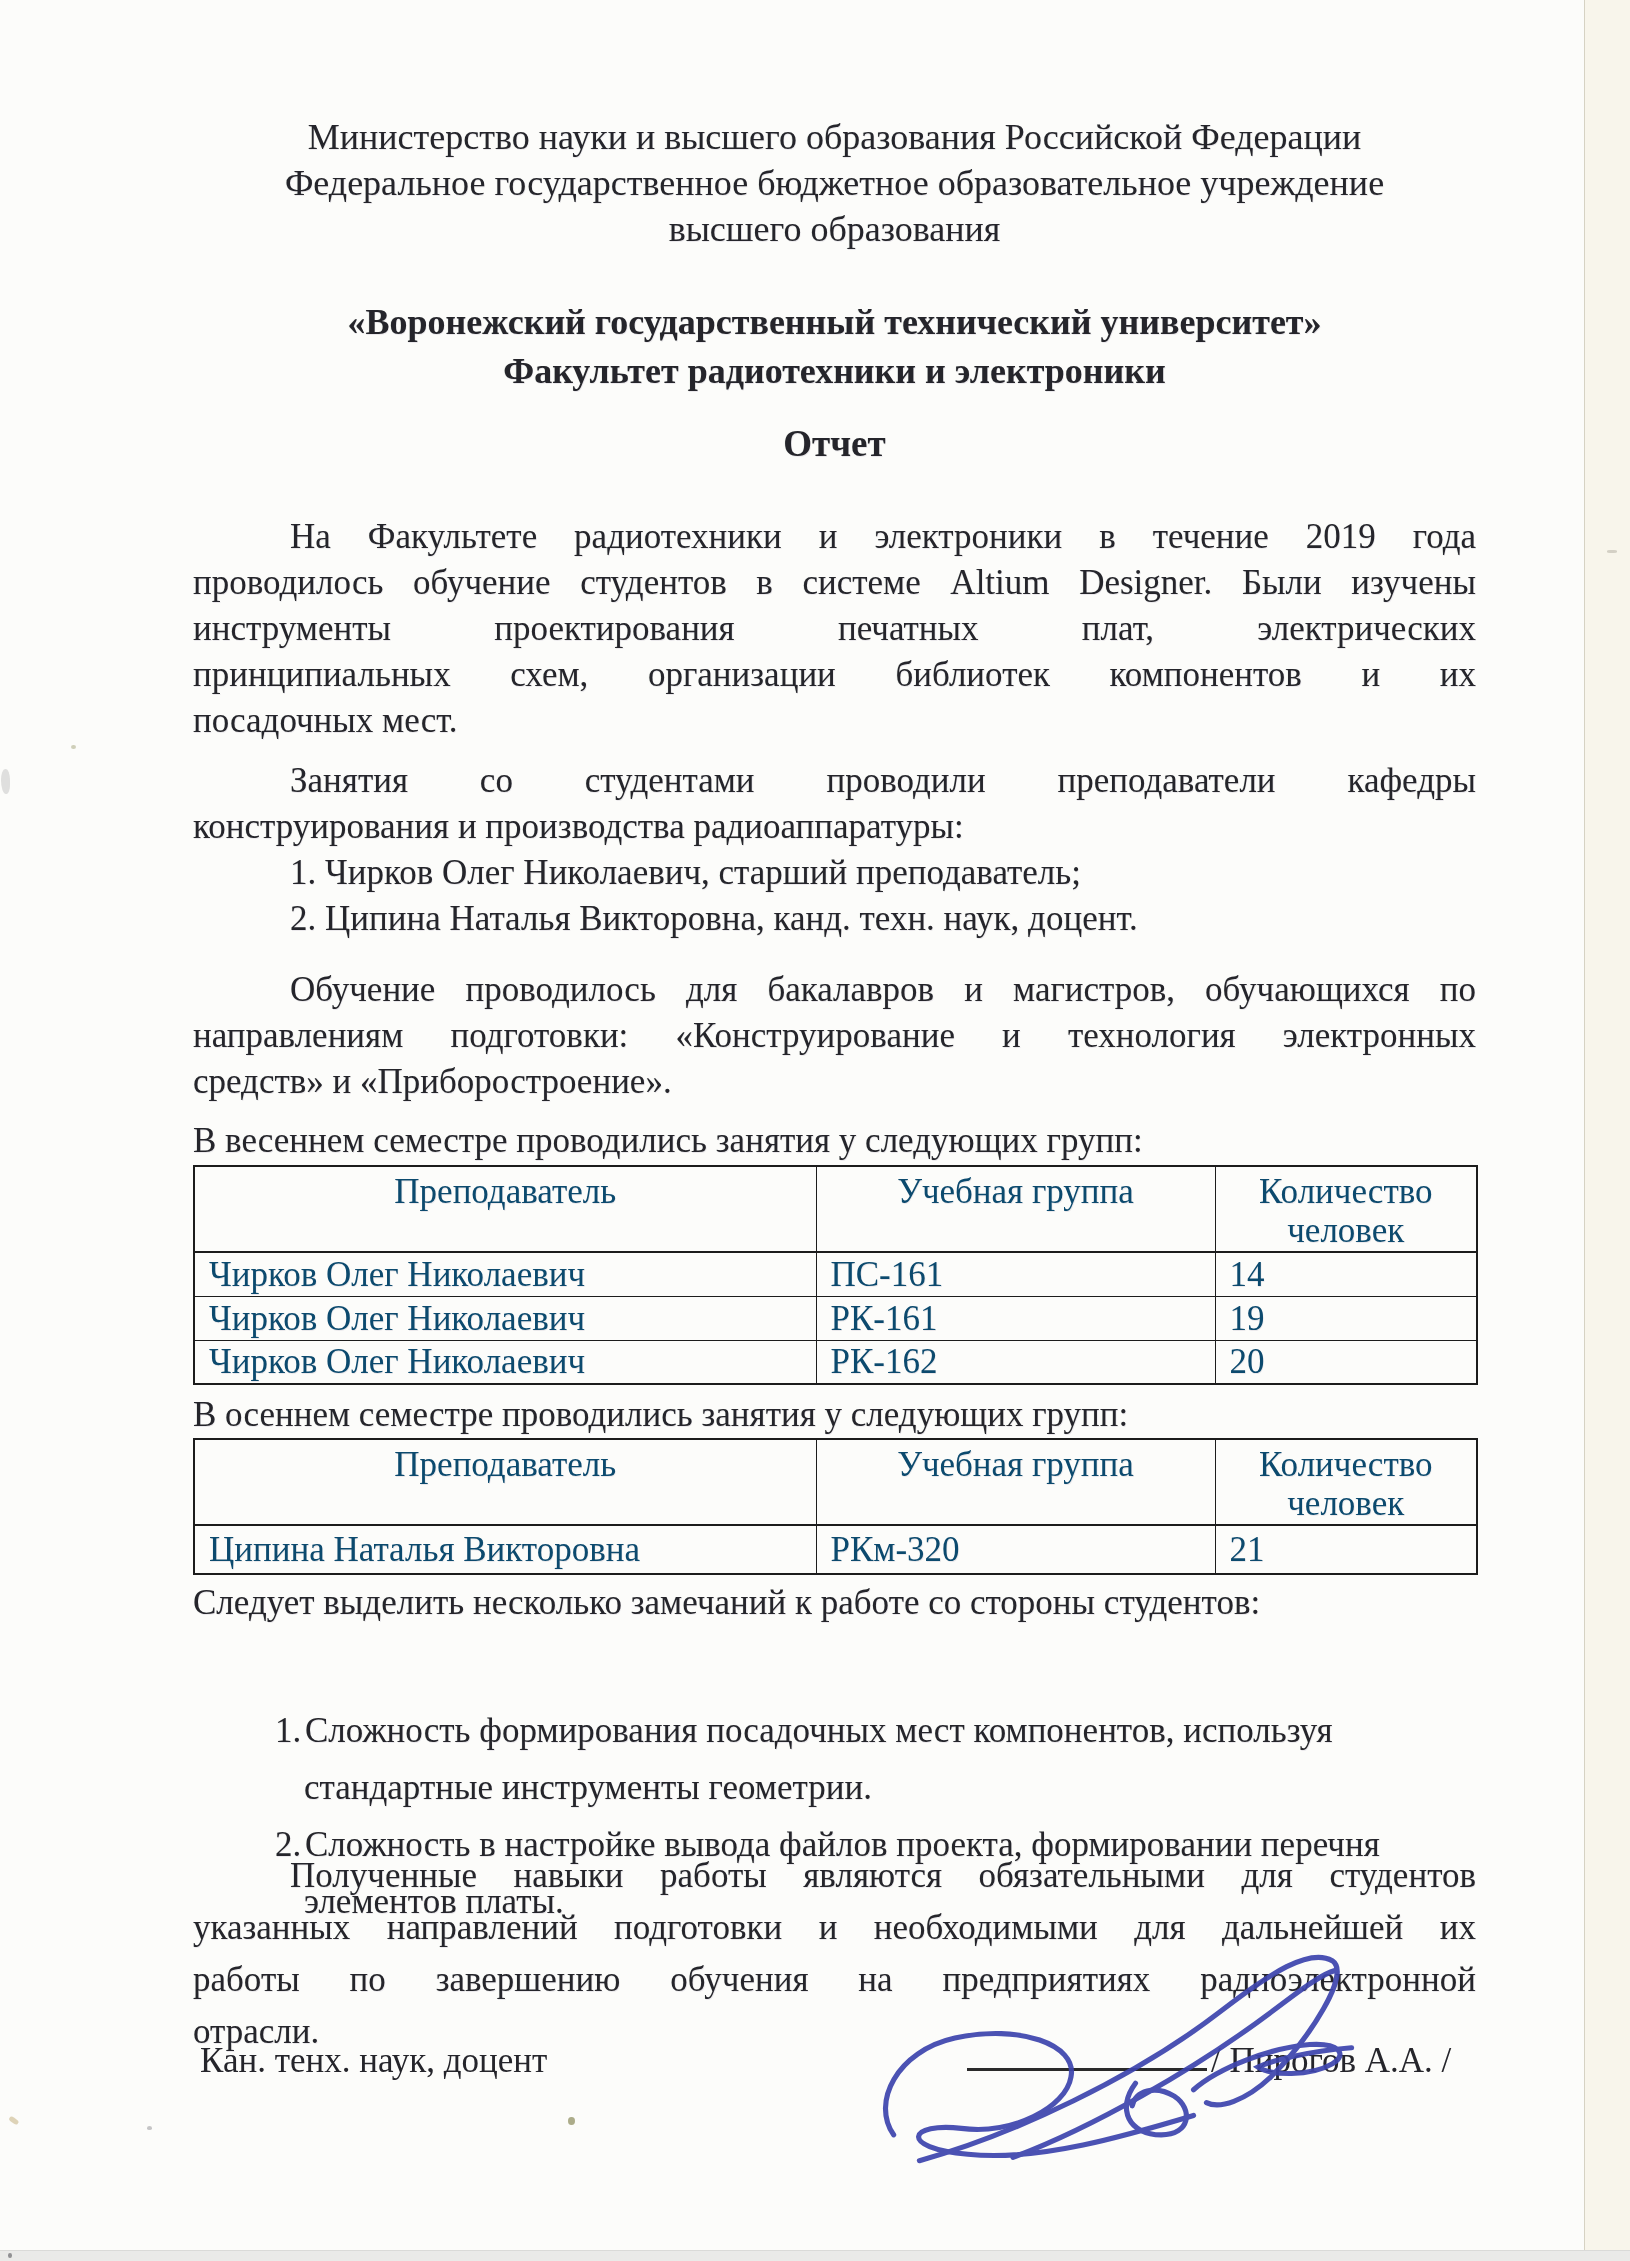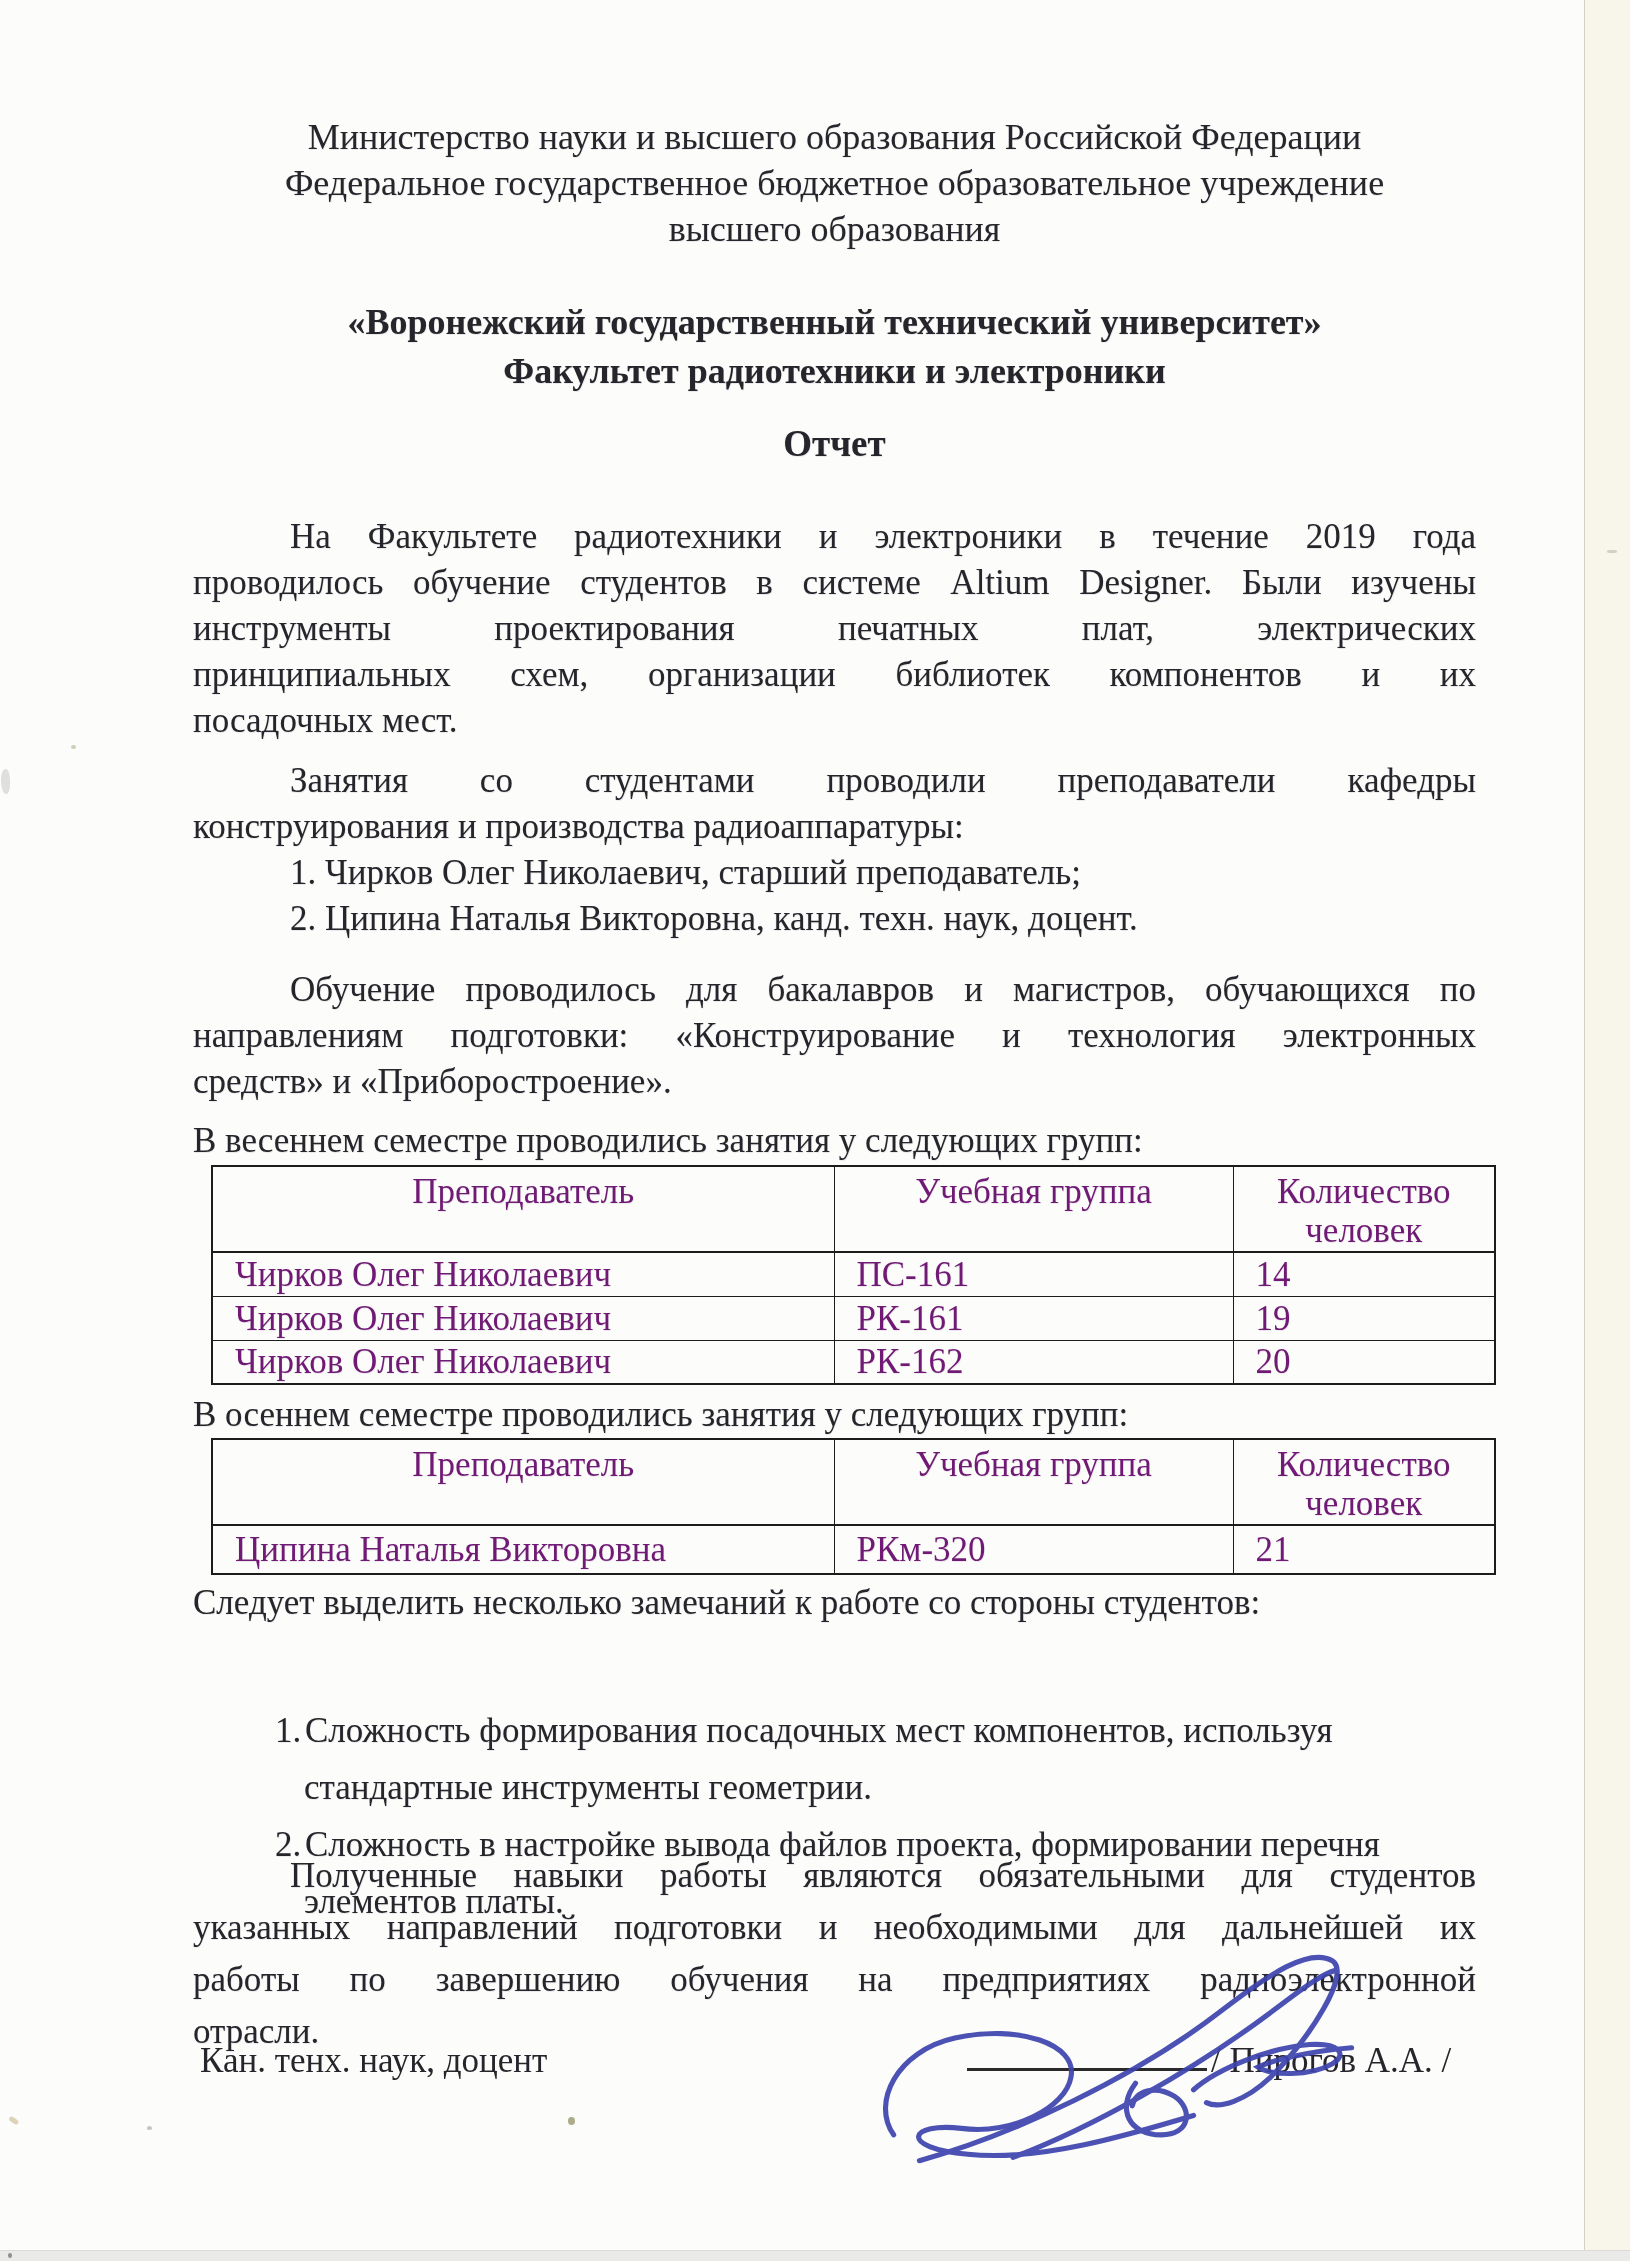--- a/index.html
+++ b/index.html
@@ -23,38 +23,38 @@
   .title{font-size:37px;font-weight:bold;line-height:46px;}
   .line{line-height:46px;height:46px;white-space:normal;}
   .jl{text-align:justify;text-align-last:justify;}
   .ind{padding-left:97px;}
   .lh88 .line{line-height:57px;height:57px;}
   .lh80 .line{line-height:52px;height:52px;}
   .num{display:inline-block;width:30px;}
   .hang1{padding-left:82px;}
   .hang2{padding-left:111px;}
   table.doc{
-    position:absolute;left:211px;width:1285px;
+    position:absolute;left:193px;width:1285px;
     border-collapse:collapse;table-layout:fixed;
-    font-size:35px;color:#701a75;
+    font-size:35px;color:#0c4a6e;
   }
   table.doc th, table.doc td{
     border:1.9px solid #1c1c1c;
     font-weight:normal;
     text-shadow:0.6px 0.6px 0 rgba(130,110,150,0.14);
   }
   table.doc{border:2.6px solid #1c1c1c;}
   table.doc th{
     text-align:center;vertical-align:top;
     padding-top:5.2px;line-height:39px;
     border-bottom:2.6px solid #1c1c1c;
   }
   table.doc td{
     text-align:left;vertical-align:middle;
-    padding-left:22px;line-height:39px;
+    padding-left:14px;line-height:39px;
   }
   .col1{width:622px;}
   .col2{width:399px;}
   .col3{width:262px;}
   .hrow{height:83px;}
   
   .edge-right{position:absolute;left:1584px;top:0;width:46px;height:2261px;
     background:#f8f5eb;border-left:1.3px solid rgba(185,180,162,0.55);}
   .edge-bottom{position:absolute;left:0;top:2250px;width:1630px;height:11.6px;
     background:#eaeae8;border-top:0.6px solid #dadad8;}

